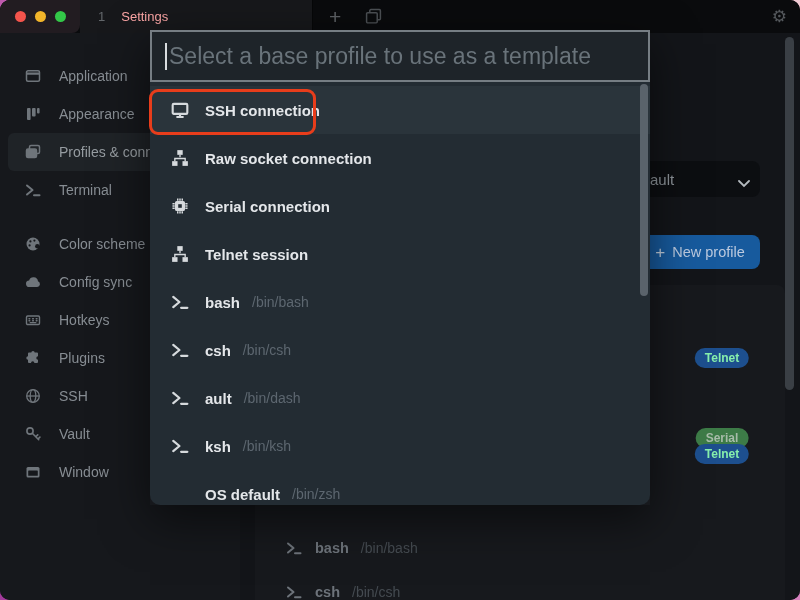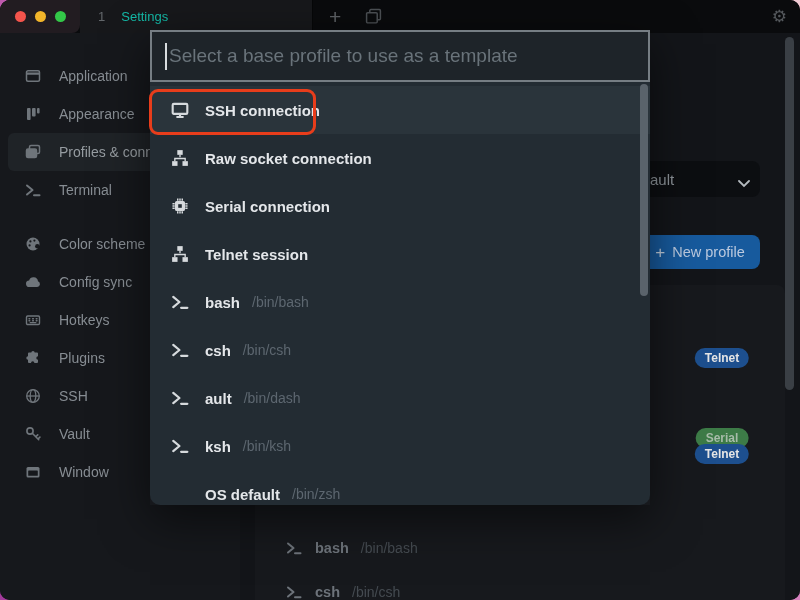--- a/index.html
+++ b/index.html
@@ -8,21 +8,21 @@
     font-family:"Liberation Sans",sans-serif;}
   .window{position:absolute;inset:0;border-radius:10px;overflow:hidden;background:#14161a;}
 
   
   .titlebar{position:relative;height:33px;background:#0a0b0d;display:flex;align-items:stretch;}
   .traffic{width:80px;background:#221c21;border-radius:0 0 8px 0;display:flex;align-items:center;justify-content:center;gap:9px;}
   .dot{width:11px;height:11px;border-radius:50%;}
   .dot.r{background:#f4544c}.dot.y{background:#f2b52a}.dot.g{background:#33c748}
   .tab{width:196px;background:#17181b;display:flex;align-items:center;padding:0 18px;gap:16px;font-size:13px;border-right:1px solid #060708;}
   .tab-index{color:#63676b;}
-  .tab-title{color:#14b8a6;}
+  .tab-title{color:#fca5a5;}
   .tab-actions{display:flex;align-items:center;gap:24px;padding-left:16px;}
   .plus-btn{color:#5d6165;font-size:21px;line-height:1;cursor:default;}
   .dup-btn{display:flex;align-items:center;color:#4c5054;}
   .gear{position:absolute;right:13px;top:0;height:33px;display:flex;align-items:center;color:#54585c;font-size:17px;}
 
   
   .main{position:absolute;top:33px;left:0;right:0;bottom:0;}
   .sidebar{position:absolute;top:0;left:0;bottom:0;width:240px;background:#16181c;padding-top:24px;box-sizing:border-box;}
   .sb-group{margin-bottom:16px;}
   .sidebar-item{height:38px;margin:0 8px;display:flex;align-items:center;gap:17px;padding-left:16px;border-radius:6px;color:#878d93;font-size:14px;}
@@ -31,32 +31,32 @@
   .ic{width:18px;height:18px;display:inline-flex;align-items:center;justify-content:center;flex:none;}
   .ic svg{width:16px;height:16px;}
 
   .content{position:absolute;left:240px;right:0;top:0;bottom:0;background:#131519;}
   .panel{position:absolute;left:15px;right:15px;top:252px;bottom:0;background:#17191d;border-radius:8px 8px 0 0;}
   .select{position:absolute;left:400px;top:128px;width:120px;height:36px;background:#0c0e11;border-radius:8px;color:#8e959b;font-size:15px;display:flex;align-items:center;padding-left:10px;box-sizing:border-box;}
   .select .chev{position:absolute;right:10px;top:13px;color:#b4babf;}
   .btn-new{position:absolute;left:400px;top:202px;width:120px;height:34px;background:#175a9d;border-radius:8px;color:#bccadf;font-size:14.5px;display:flex;align-items:center;justify-content:center;gap:7px;}
   .btn-new .pl{font-size:17px;color:#c3cfdd;line-height:1;}
   .badge{position:absolute;left:482px;transform:translateX(-50%);height:20px;padding:0 10px;border-radius:10px;font-size:12px;font-weight:bold;display:flex;align-items:center;white-space:nowrap;}
-  .badge.blue{background:#1d4f8e;color:#e5e5e5;}
+  .badge.blue{background:#1d4f8e;color:#86efac;}
   .badge.green{background:#3d7b47;color:#a7bca9;margin-top:32px;}
   .bg-row{position:absolute;left:45px;display:flex;align-items:center;gap:12px;font-size:14.5px;color:#6d737a;font-weight:bold;height:22px;}
   .bg-row .ic{color:#6d737a;}
   .bg-row .pth{color:#454b51;font-weight:normal;font-size:14px;}
   .content-scrollbar{position:absolute;right:6px;top:4px;width:9px;height:353px;background:#3a3f45;border-radius:4.5px;}
 
   
   .modal{position:absolute;left:150px;top:30px;width:500px;z-index:10;box-shadow:0 14px 44px rgba(0,0,0,.55);}
   .modal-input{height:52px;background:#1e2429;border:2px solid #767e84;box-sizing:border-box;display:flex;align-items:center;padding:0 13px;position:relative;}
   .caret{width:2px;height:27px;background:#d8dcde;flex:none;}
-  .modal-input input{flex:1;background:transparent;border:none;outline:none;color:#86efac;font-size:19px;font-family:"Liberation Sans",sans-serif;padding:0 0 0 2px;}
+  .modal-input input{flex:1;background:transparent;border:none;outline:none;color:#86efac;font-size:23px;font-family:"Liberation Sans",sans-serif;padding:0 0 0 2px;}
   .modal-input input::placeholder{color:#69737a;opacity:1;}
   .modal-list{background:#232c33;border-radius:0 0 10px 10px;overflow:hidden;position:relative;height:423px;padding-top:4px;box-sizing:border-box;}
   .modal-row{height:48px;display:flex;align-items:center;padding-left:20px;gap:0;text-align:right;}
   .modal-row.selected{background:#2a343b;}
   .modal-row .ic{color:#d6dadd;margin-right:15px;width:20px;height:20px;}
   .modal-row .ic svg{width:18px;height:18px;}
   .modal-row .nm{color:#e4e7ea;font-weight:bold;font-size:15px;}
   .modal-row .pth{color:#5d6770;font-size:14px;margin-left:12px;}
   .modal-scrollbar{position:absolute;right:2px;top:2px;width:8px;height:212px;background:#5a636b;border-radius:4px;}
 

